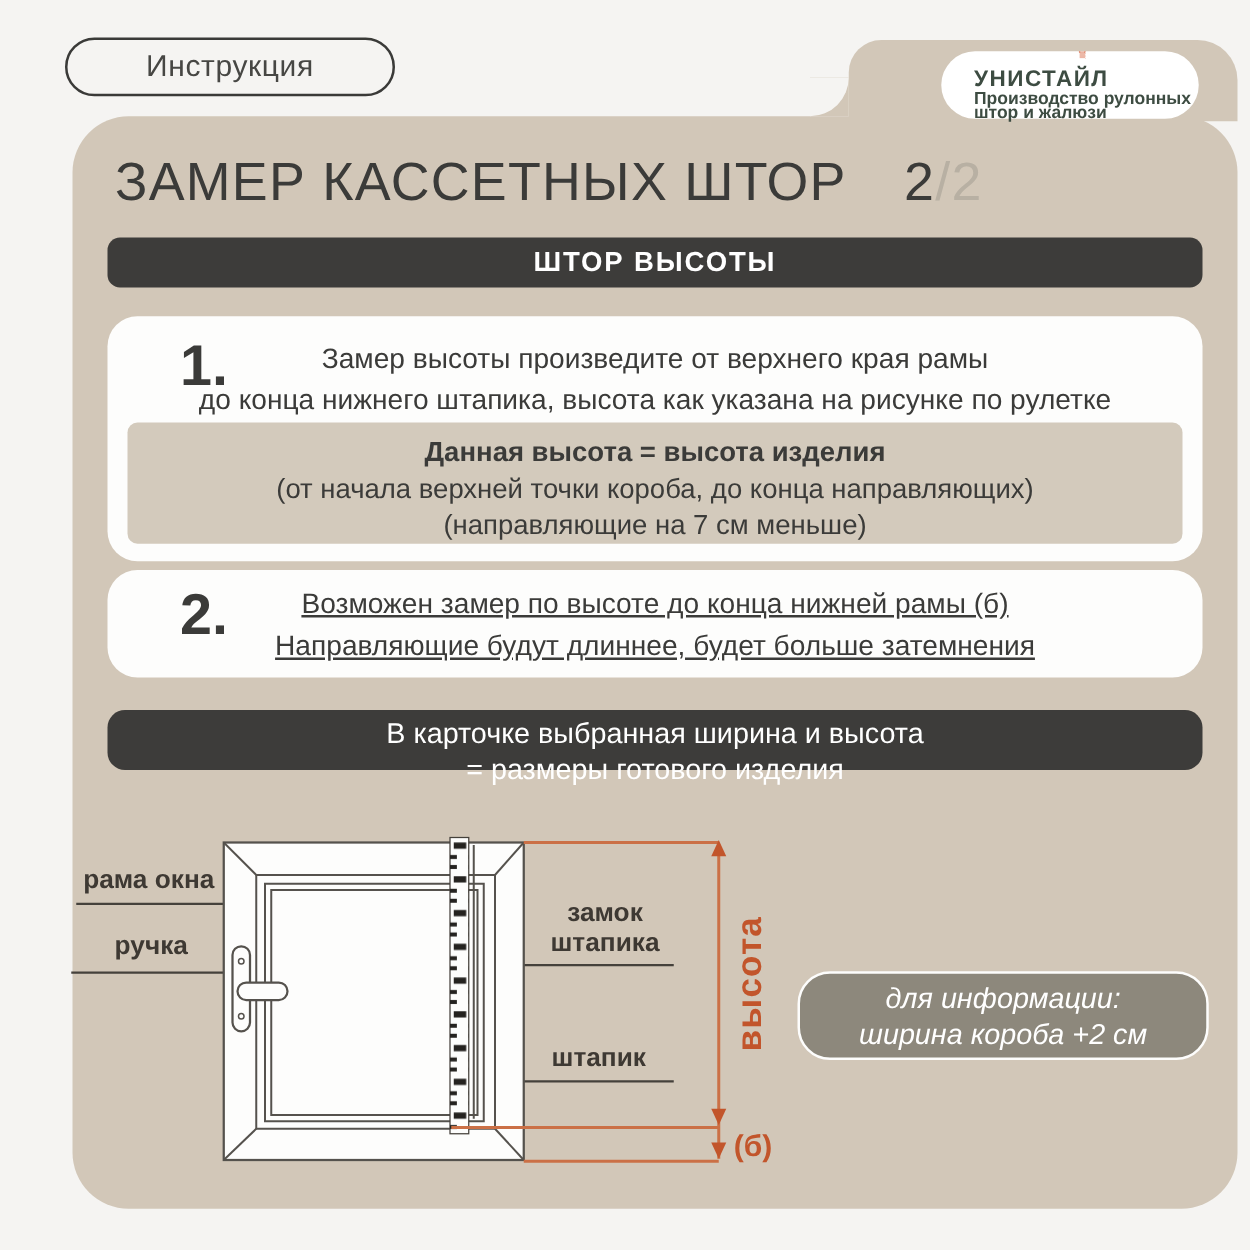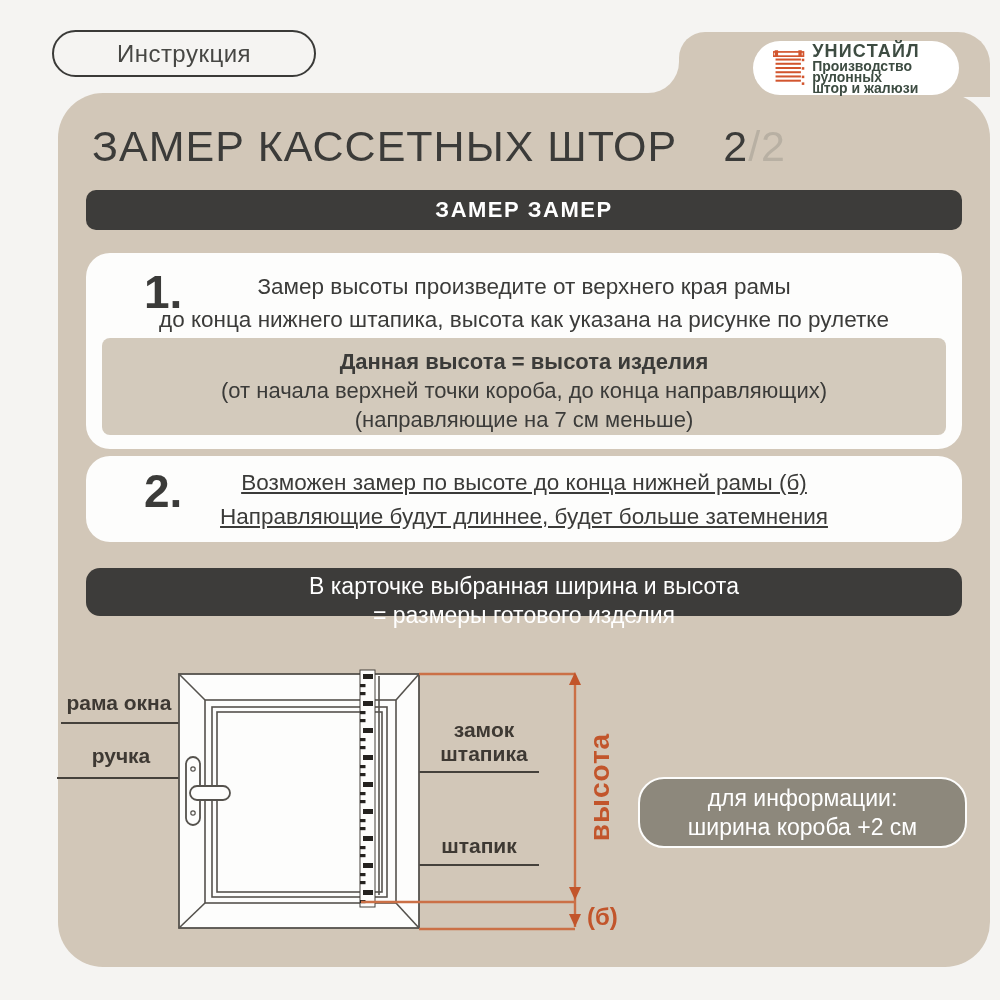--- a/index.html
+++ b/index.html
@@ -15,21 +15,21 @@
   .instr-pill{position:absolute;left:28px;top:30px;width:264px;height:47px;background:var(--page_bg);
     border:2.5px solid #3a3a38;border-radius:24px;display:flex;align-items:center;justify-content:center;
     font-size:24px;color:#474744;letter-spacing:.5px;}
 
   .card{position:absolute;left:34px;top:93px;width:932px;height:874px;background:var(--card_bg,#d2c7b8);border-radius:45px;}
   .tab{position:absolute;left:655px;top:32px;width:311px;height:65px;background:var(--card_bg,#d2c7b8);border-radius:26px 32px 0 0;}
   .fillet{position:absolute;left:624px;top:62px;width:31px;height:31px;background:var(--card_bg,#d2c7b8);}
   .fillet:before{content:"";position:absolute;inset:0;background:var(--page_bg,#f5f4f2);border-radius:0 0 100% 0;}
 
   .logo-pill{position:absolute;left:729px;top:41px;width:206px;height:54px;background:#fff;border-radius:27px;
-    display:flex;align-items:center;padding-left:20px;gap:7px;}
+    display:flex;align-items:center;padding-left:20px;gap:7px;flex-direction:column;}
   .logo-text .brand{font-size:18px;font-weight:bold;color:var(--logo_text,#3d4c42);letter-spacing:1.2px;line-height:19px;}
   .logo-text .tag{font-size:14px;font-weight:bold;color:var(--logo_text,#3d4c42);line-height:11px;}
 
   .page-title{position:absolute;left:68px;top:122px;font-size:43px;font-weight:normal;color:var(--text_dark,#3b3b39);
     letter-spacing:1px;white-space:nowrap;}
   .page-ind{margin-left:46px;}
   .page-ind .rest{color:var(--muted,#b8b0a3);}
 
   .bar{position:absolute;left:62px;width:876px;background:var(--panel_dark,#3d3c3a);color:#fff;text-align:center;}
   .bar1{top:190px;height:40px;border-radius:10px;font-size:22px;font-weight:bold;letter-spacing:1.5px;
@@ -49,21 +49,21 @@
   .diagram{position:absolute;left:0;top:0;width:1000px;height:1000px;}
   .dline{stroke:#45413b;stroke-width:1.8;}
   .wline{stroke:#55524d;stroke-width:1.6;fill:none;}
   .wfill{fill:var(--box_white,#fdfdfc);stroke:#55524d;stroke-width:1.8;}
   .oline{stroke:var(--accent_light,#cb7046);stroke-width:2.4;}
   .oarr{fill:var(--accent,#c2552b);}
   .dlabel{font-family:"Liberation Sans",sans-serif;font-size:21px;font-weight:bold;fill:#3e3933;}
   .olabel{font-family:"Liberation Sans",sans-serif;font-weight:bold;fill:var(--accent,#c2552b);}
 
   .info-box{position:absolute;left:614px;top:777px;width:329px;height:71px;background:var(--info_bg,#8d887c);
-    border:2.5px solid #fdfdfc;border-radius:26px;color:#fff;text-align:center;font-size:23px;line-height:29px;padding-top:5px;}
+    border:2.5px solid #fdfdfc;border-radius:26px;color:#fff;text-align:center;font-size:23px;line-height:29px;padding-top:5px;font-style:italic;}
 </style>
 </head>
 <body>
 
 <div class="stage">
 
   <div class="instr-pill">
     <span>Инструкция</span>
   </div>
 
@@ -96,21 +96,21 @@
       <div class="tag">Производство рулонных</div>
       <div class="tag">штор и жалюзи</div>
     </div>
   </div>
 
   <div class="page-title">
     <span>ЗАМЕР КАССЕТНЫХ ШТОР</span><span class="page-ind"><span>2</span><span class="rest">/2</span></span>
   </div>
 
   <div class="bar bar1">
-    <span>ЗАМЕР ЗАМЕР</span>
+    <span>ШТОР ВЫСОТЫ</span>
   </div>
 
   <div class="step step1">
     <div class="step-num">1.</div>
     <div class="step-text">
       <div>Замер высоты произведите от верхнего края рамы</div>
       <div>до конца нижнего штапика, высота как указана на рисунке по рулетке</div>
     </div>
     <div class="note">
       <div class="nb">Данная высота = высота изделия</div>

